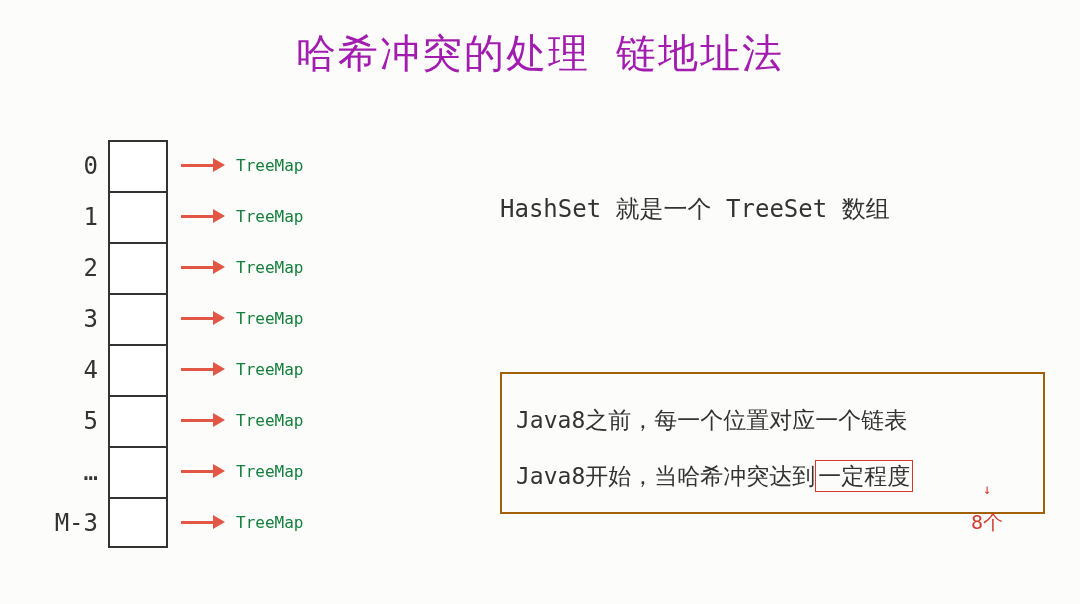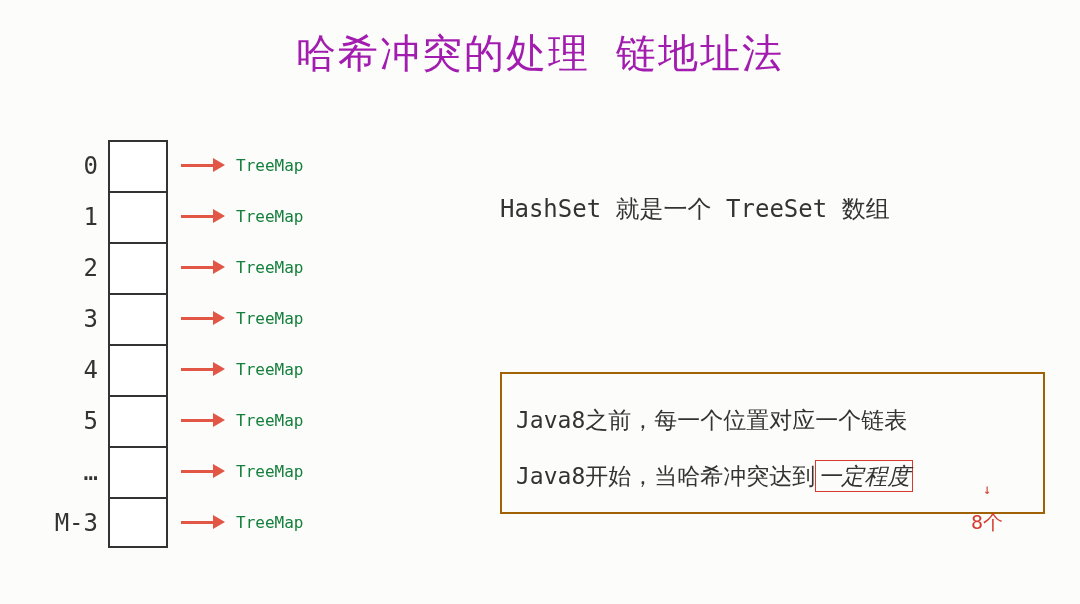--- a/index.html
+++ b/index.html
@@ -93,21 +93,20 @@
       color: #333;
       line-height: 56px;
       font-family: Consolas, "Microsoft YaHei", monospace;
       margin-top: 22px;
     }
     .inner-box {
       display: inline-block;
       border: 1px solid #d43a2e;
       padding: 0 2px;
       line-height: 30px;
-      font-style: italic;
     }
     .annotation {
       position: absolute;
       right: 40px;
       top: 110px;
       color: #d43a2e;
       font-size: 20px;
       text-align: center;
     }
     .annotation .small-arrow {

